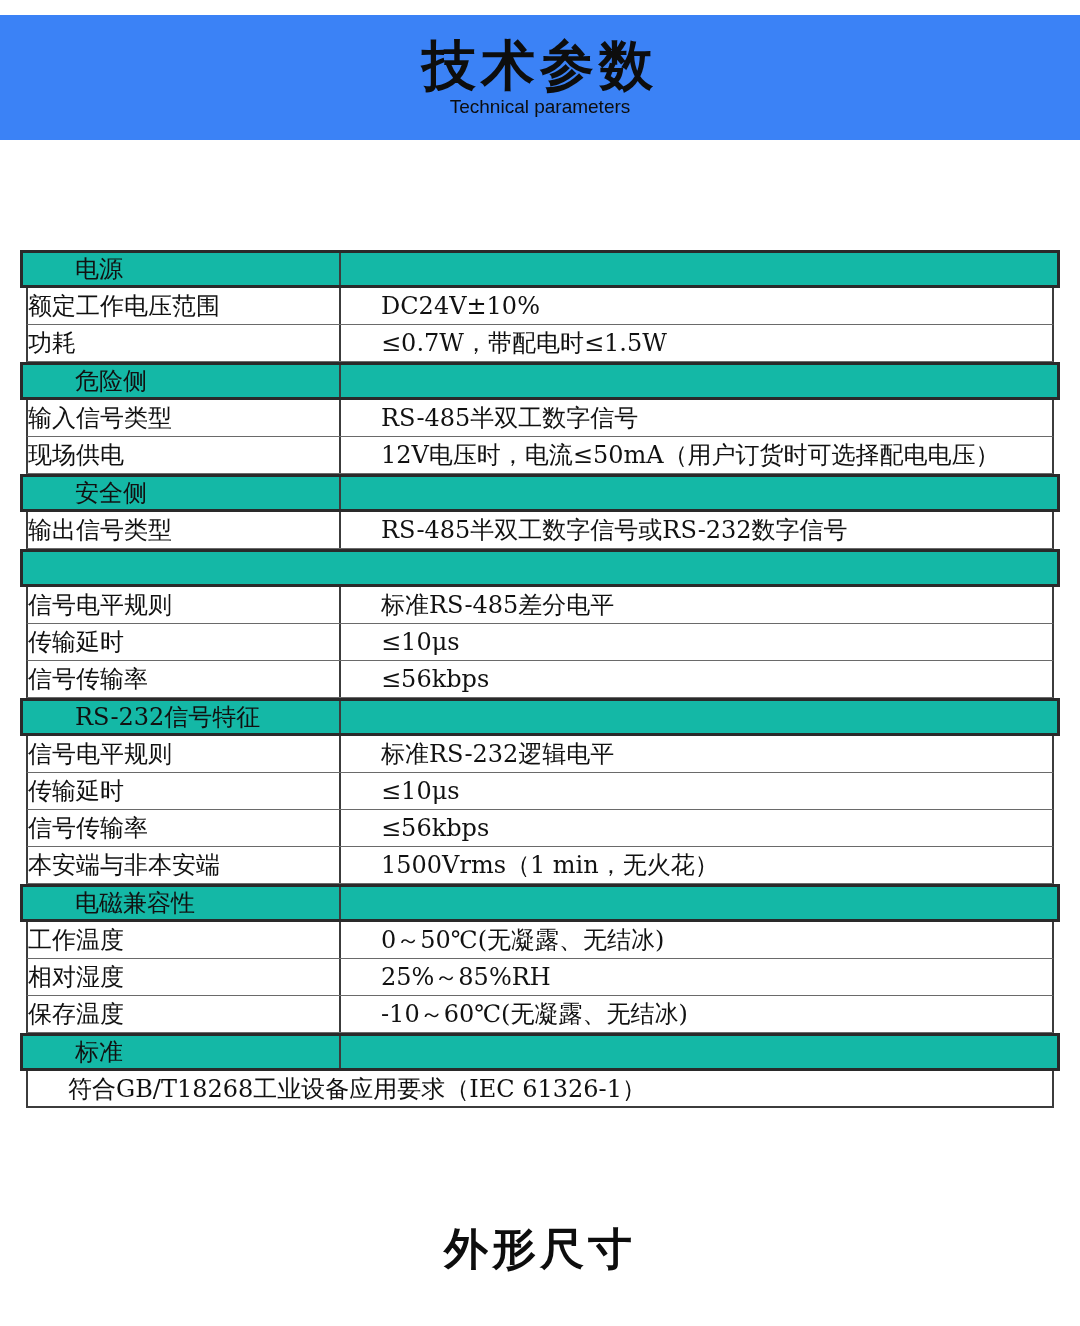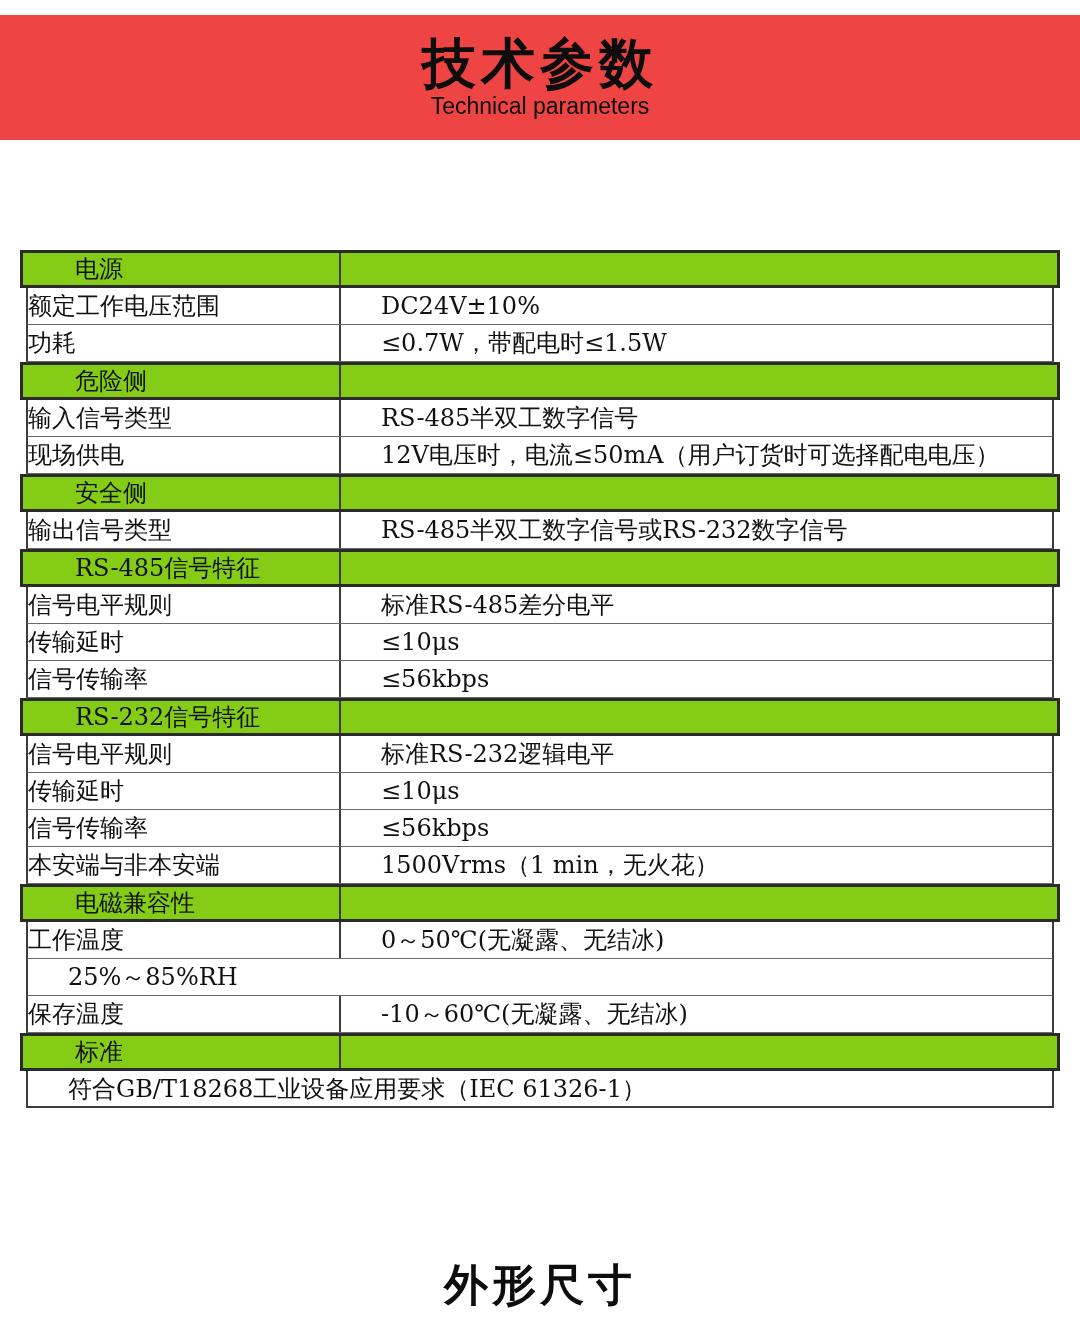--- a/index.html
+++ b/index.html
@@ -14,37 +14,37 @@
     background: #ffffff;
     overflow: hidden;
     color: #111111;
   }
   .title-band {
     position: absolute;
     left: 0;
     top: 15px;
     width: 1080px;
     height: 125px;
-    background: #ef4444;
+    background: #3b82f6;
     display: flex;
     flex-direction: column;
     align-items: center;
     justify-content: center;
   }
   .title-zh {
     font-family: "Liberation Sans", sans-serif;
     font-weight: 900;
     font-size: 54px;
     line-height: 1.05;
     color: #0d0d0d;
     letter-spacing: 5px;
   }
   .title-en {
     font-family: "Liberation Sans", sans-serif;
-    font-size: 23px;
+    font-size: 19px;
     color: #0d0d0d;
     margin-top: 2px;
     letter-spacing: 0px;
     text-align: right;
   }
   .spec-table {
     position: absolute;
     left: 26px;
     top: 250px;
     width: 1028px;
@@ -62,21 +62,21 @@
     background: #ffffff;
     border-left: 2px solid #3c3c3c;
     border-right: 2px solid #3c3c3c;
     border-bottom: 1px solid #6a6a6a;
   }
   .t-row.item:last-child {
     border-bottom: 2px solid #3c3c3c;
   }
   .t-row.section {
     height: 38px;
-    background: #84cc16;
+    background: #14b8a6;
     border-top: 3px solid #2a2a2a;
     border-bottom: 3px solid #2a2a2a;
     border-left: 3px solid #2a2a2a;
     border-right: 3px solid #2a2a2a;
     margin-left: -6px;
     width: calc(100% + 12px);
   }
   .cell {
     display: flex;
     align-items: center;
@@ -93,21 +93,21 @@
     padding-left: 52px;
     border-right: 2px solid #3c3c3c;
   }
   .cell.value {
     flex: 1;
     padding-left: 40px;
   }
   .footer-title {
     position: absolute;
     left: 0;
-    top: 1256px;
+    top: 1220px;
     width: 1080px;
     text-align: center;
     font-family: "Liberation Sans", sans-serif;
     font-weight: 900;
     font-size: 44px;
     letter-spacing: 4px;
     color: #0d0d0d;
   }
 </style>
 </head>
@@ -147,21 +147,20 @@
       </div>
       <div class="t-row section">
         <div class="cell label">安全侧</div>
         <div class="cell value"></div>
       </div>
       <div class="t-row item">
         <div class="cell label">输出信号类型</div>
         <div class="cell value">RS-485半双工数字信号或RS-232数字信号</div>
       </div>
       <div class="t-row section">
-        <div class="cell label">RS-485信号特征</div>
         <div class="cell value"></div>
       </div>
       <div class="t-row item">
         <div class="cell label">信号电平规则</div>
         <div class="cell value">标准RS-485差分电平</div>
       </div>
       <div class="t-row item">
         <div class="cell label">传输延时</div>
         <div class="cell value">≤10μs</div>
       </div>
@@ -191,20 +190,21 @@
       </div>
       <div class="t-row section">
         <div class="cell label">电磁兼容性</div>
         <div class="cell value"></div>
       </div>
       <div class="t-row item">
         <div class="cell label">工作温度</div>
         <div class="cell value">0～50℃(无凝露、无结冰)</div>
       </div>
       <div class="t-row item">
+        <div class="cell label">相对湿度</div>
         <div class="cell value">25%～85%RH</div>
       </div>
       <div class="t-row item">
         <div class="cell label">保存温度</div>
         <div class="cell value">-10～60℃(无凝露、无结冰)</div>
       </div>
       <div class="t-row section">
         <div class="cell label">标准</div>
         <div class="cell value"></div>
       </div>

